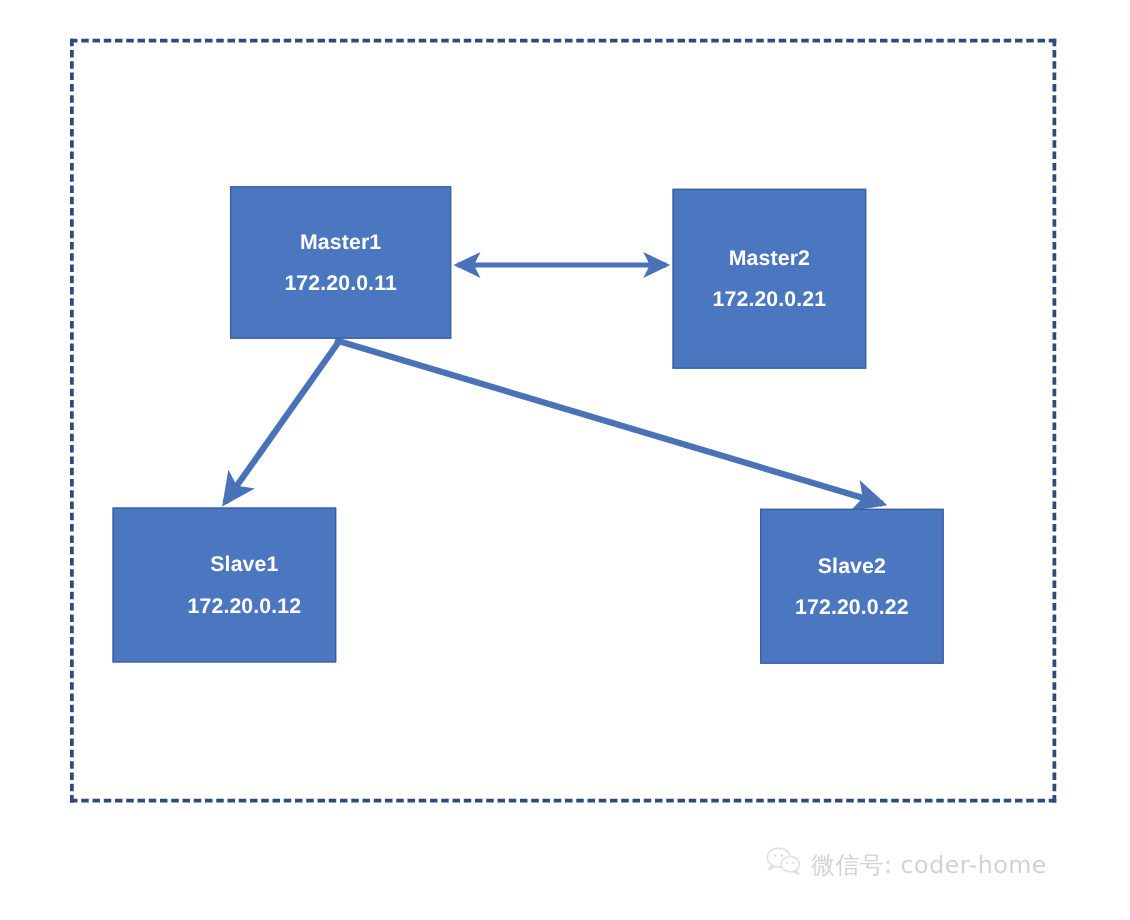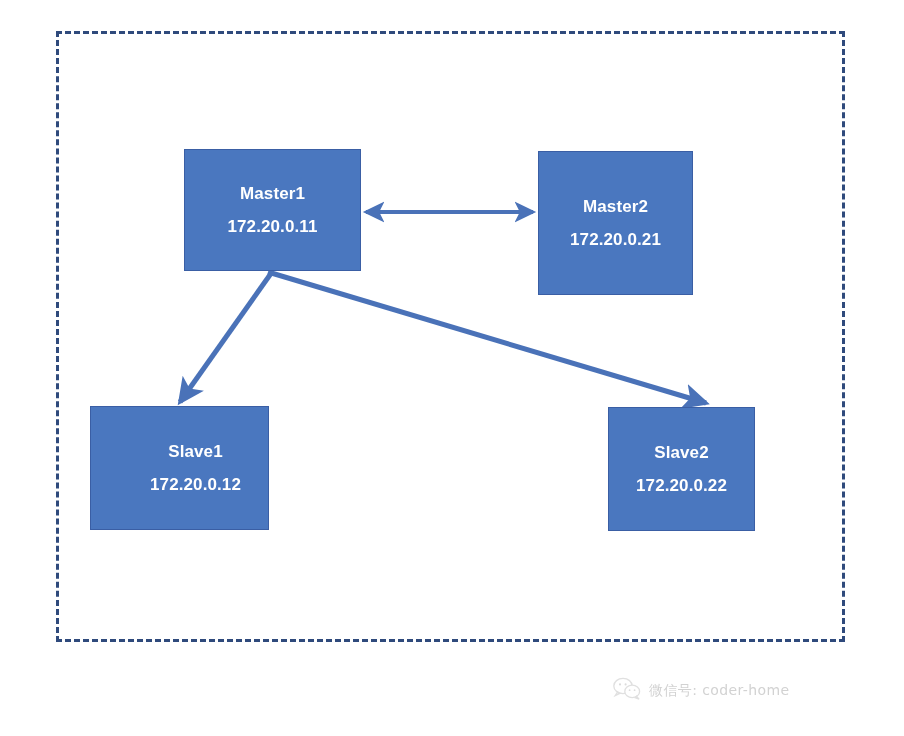--- a/index.html
+++ b/index.html
@@ -77,21 +77,21 @@
   #watermark {
     position: absolute;
     left: 612px;
     top: 676px;
     display: flex;
     align-items: center;
     gap: 7px;
     user-select: none;
   }
   #watermark .wm-text {
-    font-size: 14px;
+    font-size: 19px;
     color: #d2d2d2;
     font-family: "DejaVu Sans", "Liberation Sans", sans-serif;
     white-space: nowrap;
     letter-spacing: 0.4px;
   }
   #watermark .wm-icon { display: block; }
 </style>
 </head>
 <body>
 

